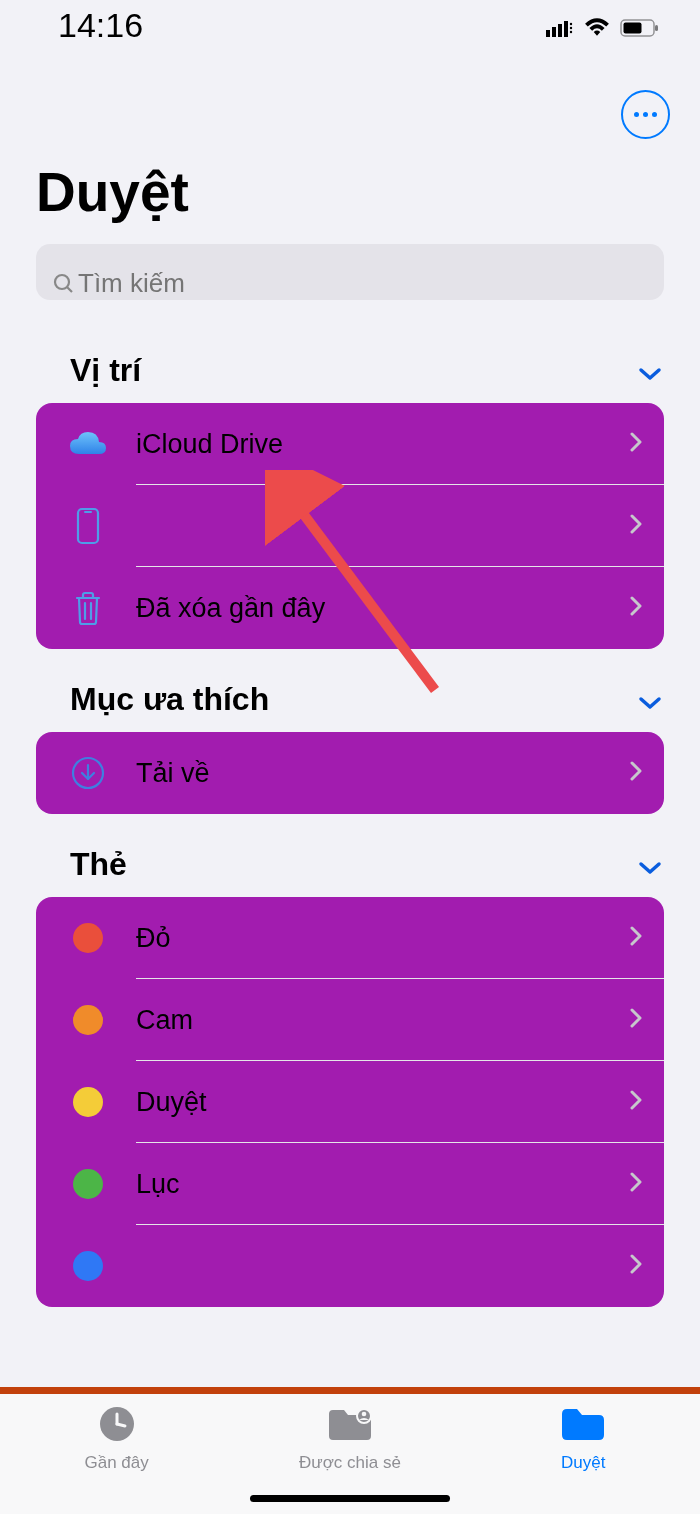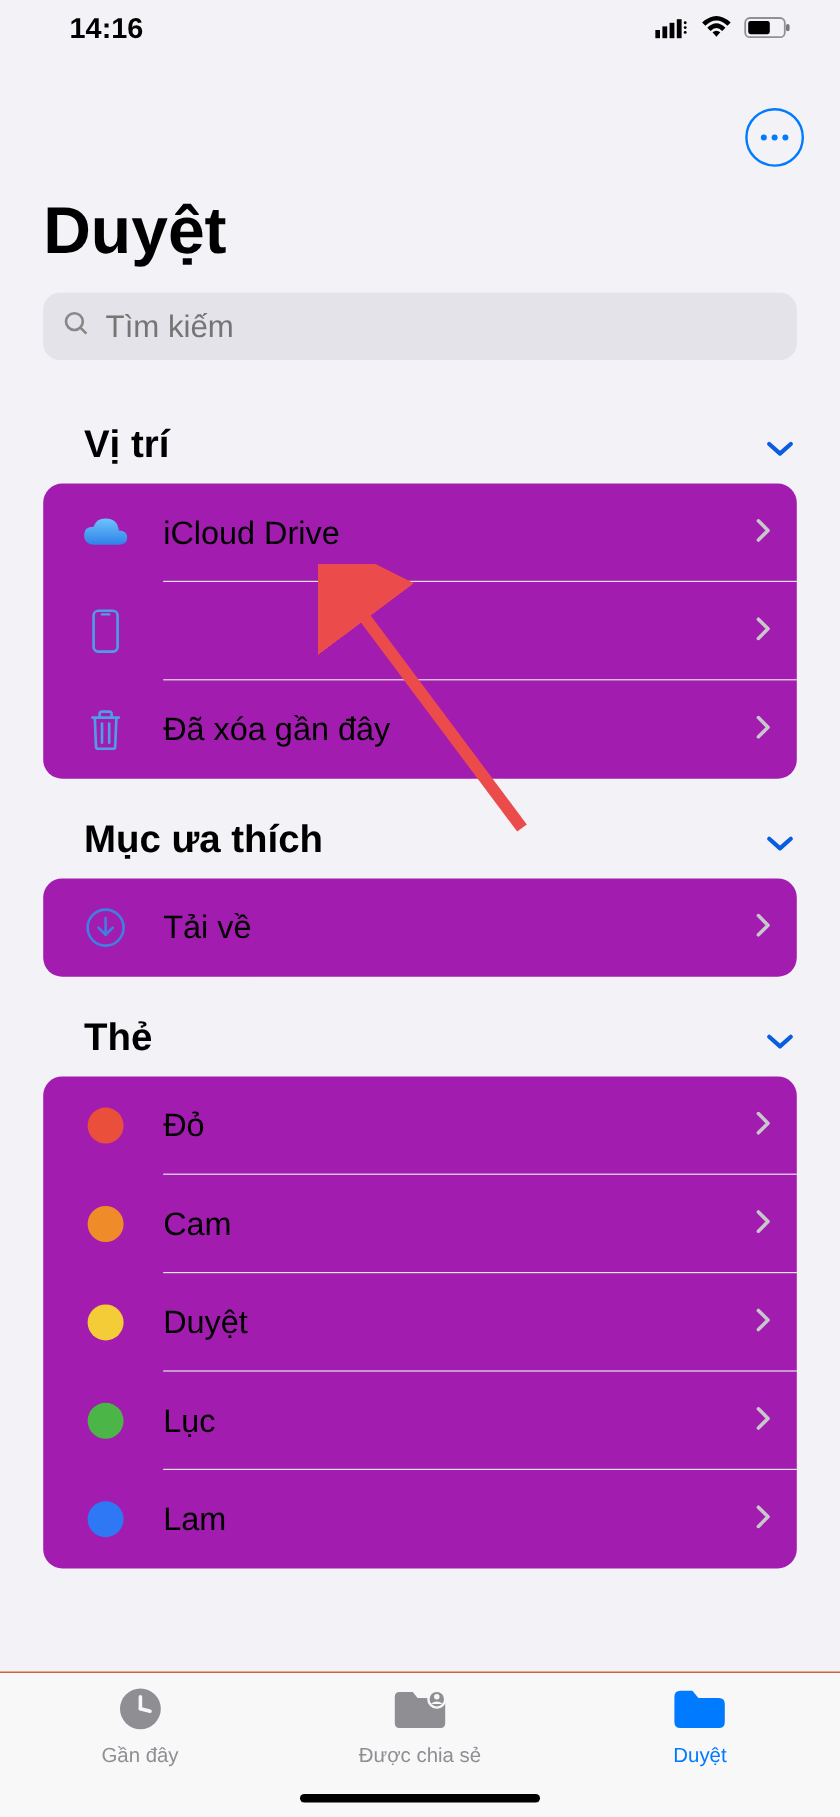--- a/index.html
+++ b/index.html
@@ -1,35 +1,35 @@
 <!DOCTYPE html>
 <html><head>
 <meta charset="utf-8">
 <style>
   html,body{margin:0;padding:0;font-family:-apple-system,Helvetica,Arial,sans-serif;}
   body{width:700px;height:1514px;background:#f2f2f7;overflow:hidden;position:relative;}
-  .status-bar{height:50px;display:flex;justify-content:space-between;align-items:center;padding:0 40px 0 58px;font-size:24px;font-weight:700;}
+  .status-bar{height:50px;display:flex;justify-content:space-between;align-items:center;padding:0 40px 0 58px;font-size:34px;font-weight:400;}
   .status-right{display:flex;align-items:center;gap:10px;}
   .top-actions{position:absolute;right:30px;top:90px;}
   .more-btn{width:45px;height:45px;border:2.5px solid #007aff;border-radius:50%;display:flex;align-items:center;justify-content:center;color:#007aff;}
   .dots{display:flex;gap:4px;}
   .dots span{width:5px;height:5px;background:#007aff;border-radius:50%;}
   h1{font-size:55px;font-weight:700;margin:0;padding:110px 36px 12px;}
-  .search{margin:8px 36px 20px;background:#e4e3e9;border-radius:14px;height:56px;display:flex;align-items:center;padding:0 16px;gap:10px;}
+  .search{margin:8px 36px 20px;background:#e4e3e9;border-radius:14px;height:56px;display:flex;align-items:flex-end;padding:0 16px;}
   .search input{border:none;background:transparent;font-size:26px;color:#888;outline:none;flex:1;}
   .section-head{display:flex;justify-content:space-between;align-items:center;padding:32px 38px 14px 70px;gap:20px;}
   .section-head span{font-size:32px;font-weight:700;}
   .card{background:#a21caf;border-radius:16px;margin:0 36px;}
   .row{display:flex;align-items:center;height:82px;padding-left:30px;position:relative;}
   .row-icon{width:44px;display:flex;align-items:center;justify-content:center;}
   .row-label{font-size:27px;margin-left:26px;flex:1;}
   .chev{position:absolute;right:22px;color:#c7c7cc;}
   .sep{position:absolute;bottom:0;left:100px;right:0;height:1px;background:#e5e5e8;}
   .tag-dot{width:30px;height:30px;border-radius:50%;}
-  .tabbar{position:absolute;bottom:0;left:0;right:0;height:110px;background:#f8f8f9;border-top:1px solid #c2410c;display:flex;justify-content:space-around;align-items:flex-start;padding-top:10px;}
+  .tabbar{position:absolute;bottom:0;left:0;right:0;height:110px;background:#f8f8f9;border-top:7px solid #c2410c;display:flex;justify-content:space-around;align-items:flex-start;padding-top:10px;}
   .tab{display:flex;flex-direction:column;align-items:center;gap:4px;font-size:17px;color:#8e8e93;width:33%;}
   .tab.active{color:#007aff;}
   .home-ind{position:absolute;bottom:12px;left:50%;transform:translateX(-50%);width:200px;height:7px;background:#000;border-radius:4px;}
   .arrow-overlay{position:absolute;pointer-events:none;left:265px;top:470px;}
 </style>
 </head>
 <body>
 
 <div class="status-bar">
   <span>14:16</span>
@@ -200,21 +200,20 @@
       <div class="row-label">Lục</div>
       <span class="chev"><svg width="12" height="20" viewBox="0 0 12 20" fill="none" stroke="#c7c7cc" stroke-width="3" stroke-linecap="round" stroke-linejoin="round">
           <polyline points="2,2 10,10 2,18"></polyline>
         </svg></span>
       <div class="sep"></div>
     </div>
     <div class="row">
       <div class="row-icon">
         <div class="tag-dot" style="background:#2f78f5"></div>
       </div>
-      <div class="row-label">Lam</div>
       <span class="chev"><svg width="12" height="20" viewBox="0 0 12 20" fill="none" stroke="#c7c7cc" stroke-width="3" stroke-linecap="round" stroke-linejoin="round">
           <polyline points="2,2 10,10 2,18"></polyline>
         </svg></span>
     </div>
   </div>
 
 <div class="arrow-overlay">
   <svg width="200" height="240">
       <defs>
         <marker id="ah" markerWidth="10" markerHeight="10" refX="3" refY="5" orient="auto">

